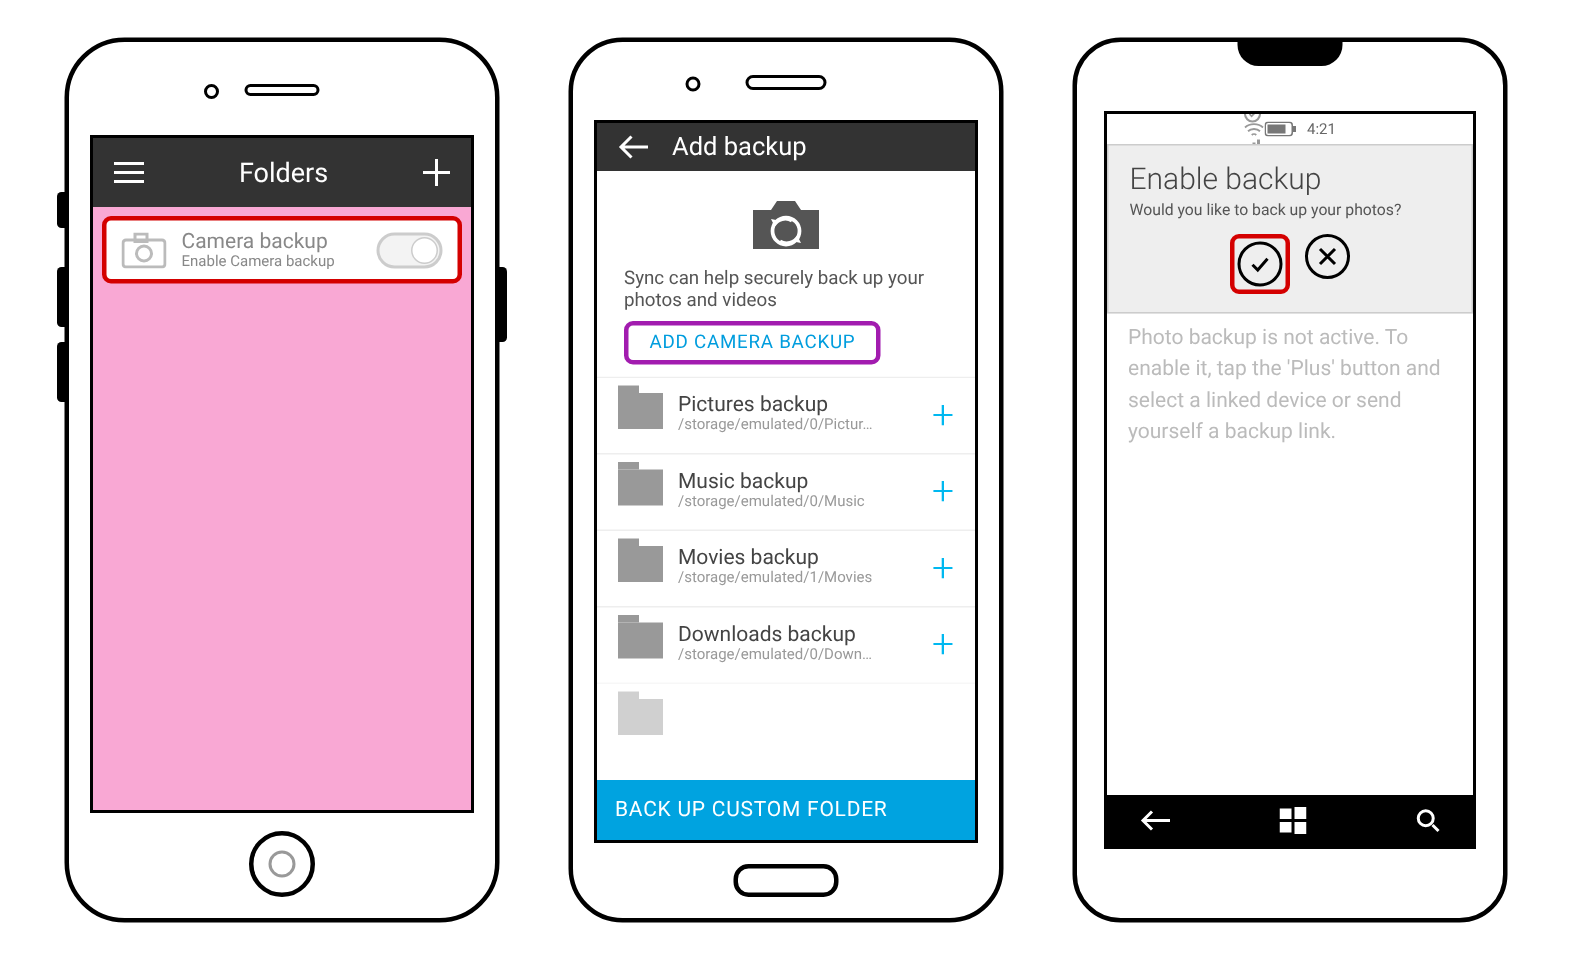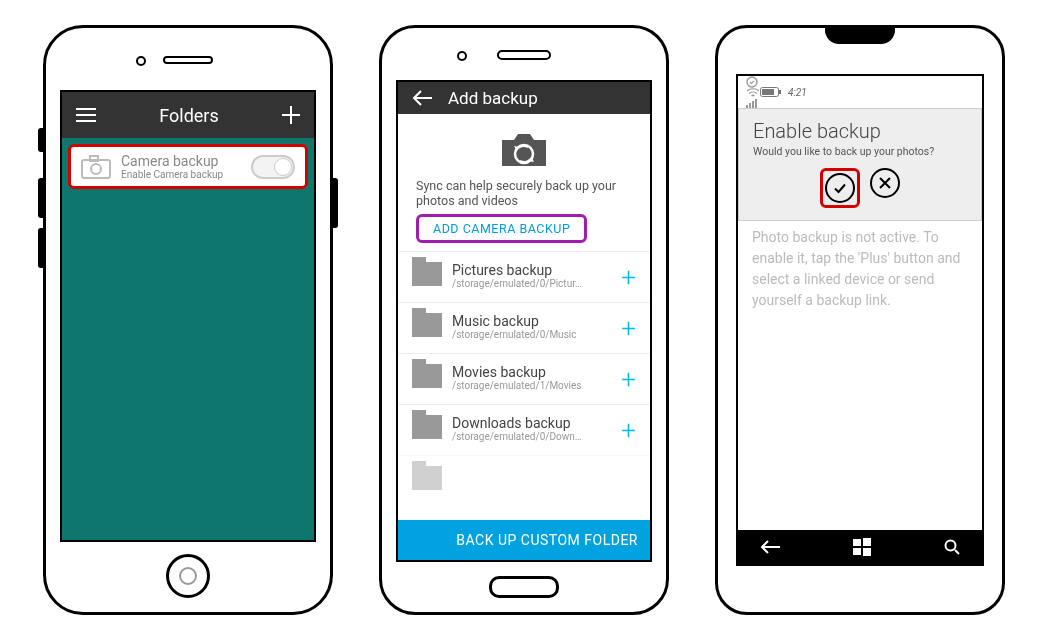--- a/index.html
+++ b/index.html
@@ -27,21 +27,21 @@
   .iphone .sw1 { left: -8px; top: 100px; width: 6px; height: 24px; border-radius: 3px 0 0 3px; }
   .iphone .sw2 { left: -8px; top: 150px; width: 6px; height: 40px; border-radius: 3px 0 0 3px; }
   .iphone .sw3 { left: -8px; top: 200px; width: 6px; height: 40px; border-radius: 3px 0 0 3px; }
   .iphone .sw4 { right: -8px; top: 150px; width: 6px; height: 50px; border-radius: 0 3px 3px 0; }
   .iphone .speaker { position: absolute; top: 28px; left: 50%; transform: translateX(-50%); width: 50px; height: 8px; border: 2px solid #000; border-radius: 6px; }
   .iphone .cam { position: absolute; top: 28px; left: 90px; width: 10px; height: 10px; border: 2px solid #000; border-radius: 50%; }
   .iphone .home { position: absolute; bottom: 14px; left: 50%; transform: translateX(-50%); width: 44px; height: 44px; border: 3px solid #000; border-radius: 50%; }
   .iphone .home .inner { position:absolute; top:50%; left:50%; transform:translate(-50%,-50%); width:18px; height:18px; border:2px solid #999; border-radius:50%; }
   .iphone .screen {
     position: absolute; top: 62px; left: 14px; right: 14px; bottom: 70px;
-    border: 2px solid #000; background: #0f766e; overflow: hidden;
+    border: 2px solid #000; background: #f9a8d4; overflow: hidden;
   }
   .ios-header {
     height: 46px; background: #333; color: #fff;
     display: flex; align-items: center; justify-content: space-between;
     padding: 0 14px; font-size: 18px;
   }
   .ios-header .title { flex: 1; text-align: center; }
   .ios-row {
     margin: 6px; padding: 6px 10px;
     border: 3px solid #d40000; border-radius: 6px;
@@ -86,39 +86,39 @@
     color:#009dde; font-size:12.5px; letter-spacing:.5px;
   }
   .and-list { flex:1; overflow:hidden; }
   .and-item { display:flex; padding:10px 14px; border-top:1px solid #eee; }
   .and-item .folder { width:30px; height:24px; background:#999; position:relative; }
   .and-item .folder::before { content:""; position:absolute; top:-5px; left:0; width:14px; height:5px; background:#999; }
   .and-item .txt { flex:1; margin:0 10px; }
   .and-item .txt .t1 { font-size:14px; color:#444; }
   .and-item .txt .t2 { font-size:10px; color:#999; }
   .and-item .plus { color:#00b8f0; font-size:26px; font-weight:300; }
-  .and-footer { background:#00a3e0; color:#fff; text-align:right; padding:12px; font-size:14px; letter-spacing:.5px; }
+  .and-footer { background:#00a3e0; color:#fff; text-align:left; padding:12px; font-size:14px; letter-spacing:.5px; }
   
   .winphone {
     width: 290px; height: 590px;
     border: 3px solid #000;
     border-radius: 32px;
     position: relative; background:#fff;
   }
   .winphone .notch {
     position:absolute; top:-2px; left:50%; transform:translateX(-50%);
     width:70px; height:18px; background:#000;
     border-radius: 0 0 14px 14px;
   }
   .winphone .screen {
     position:absolute; top:46px; left:18px; right:18px; bottom:46px;
     border:2px solid #000; background:#fff; overflow:hidden;
     display:flex; flex-direction:column;
   }
-  .win-status { height:32px; display:flex; justify-content:flex-start; align-items:center; padding:0 8px; font-size:10px; color:#666;font-style:italic; }
+  .win-status { height:20px; display:flex; justify-content:center; align-items:center; padding:0 8px; font-size:10px; color:#666; }
   .win-status .ricons { display:flex; gap:6px; align-items:center; }
   .win-dialog { background:#eee; border:1px solid #ccc; padding:10px 14px 12px; }
   .win-dialog .dt { font-size:20px; color:#444; font-weight:300; }
   .win-dialog .ds { font-size:10.5px; color:#555; margin-top:2px; }
   .win-dialog .btns { display:flex; gap:10px; justify-content:center; margin-top:10px; }
   .win-dialog .cbtn {
     width:30px; height:30px; border:2px solid #000; border-radius:50%;
     display:flex; align-items:center; justify-content:center; font-size:15px;
   }
   .win-dialog .acceptwrap { padding:2px; border:3px solid #d40000; border-radius:6px; }

